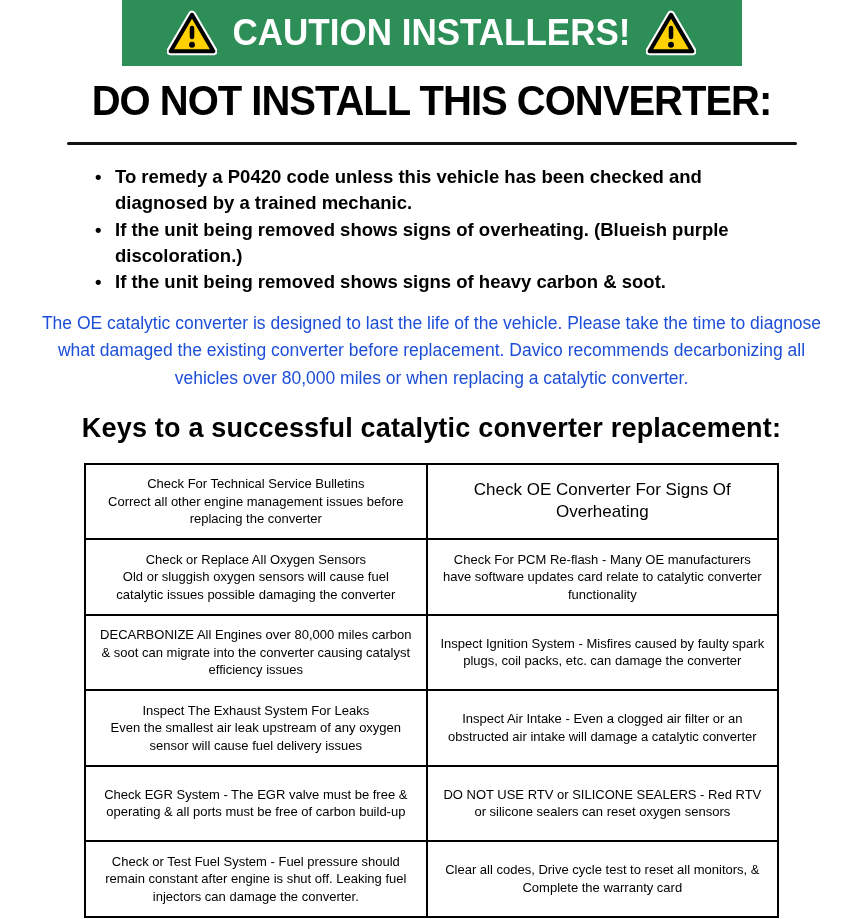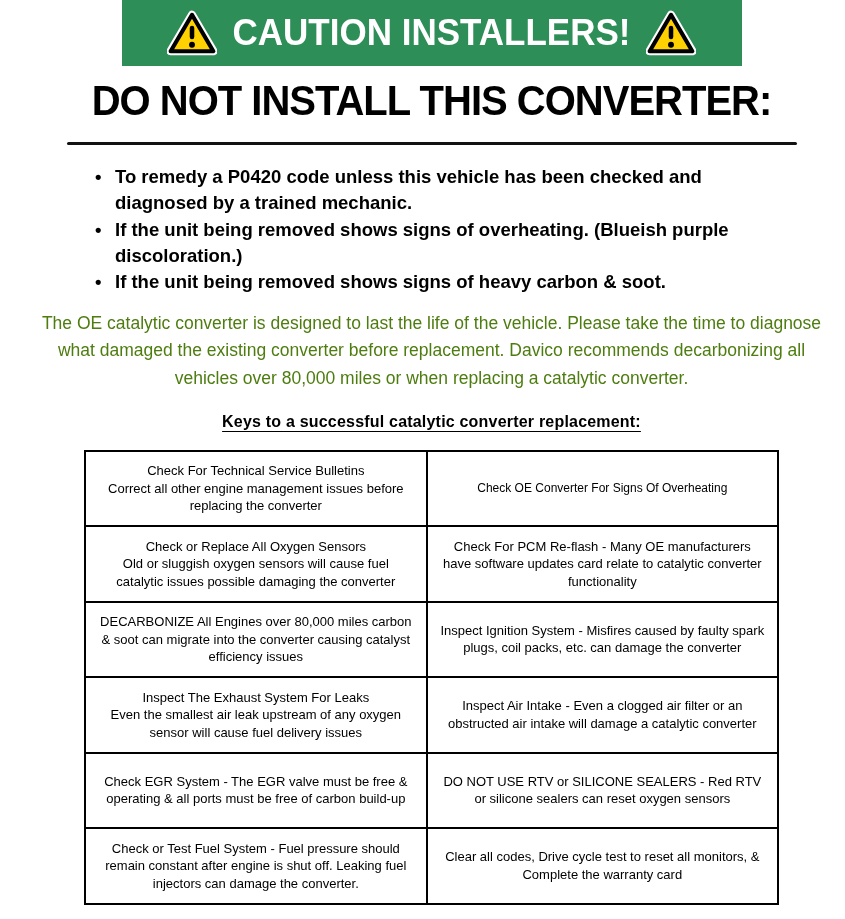--- a/index.html
+++ b/index.html
@@ -32,39 +32,39 @@
   }
   .bullets li {
     font-weight: bold; font-size: 18.5px; line-height: 1.42; position: relative; padding-left: 0;
   }
   .bullets li::before {
     content: "\2022"; position: absolute; left: -20px; top: 0; font-size: 18.5px;
   }
   
   .paragraph {
     margin: 15px 8px 0 8px; text-align: center; font-size: 17.5px; line-height: 1.55;
-    color: #4d7c0f; font-weight: normal;
+    color: #1d4ed8; font-weight: normal;
   }
   
   .keys-heading {
-    margin-top: 21px; text-align: center; font-size: 16px; font-weight: bold;
-    text-decoration: underline; text-underline-offset: 4px; letter-spacing: 0.2px;
+    margin-top: 21px; text-align: center; font-size: 27px; font-weight: bold;
+    text-underline-offset: 4px; letter-spacing: 0.2px;
   }
   
   table.tips {
     width: 695px; margin: 19px auto 0 auto; border-collapse: collapse; table-layout: fixed;
   }
   table.tips td {
     border: 2px solid #000; height: 75.5px; text-align: center; vertical-align: middle;
     font-weight: normal; font-size: 13px; line-height: 1.35; padding: 6px 12px;
     white-space: pre-line;
   }
   table.tips td.col-left  { width: 49.3%; }
   table.tips td.col-right { width: 50.7%; }
-  table.tips tr:first-child td.col-right { font-size: 12px; }
+  table.tips tr:first-child td.col-right { font-size: 17px; }
 </style>
 </head>
 <body>
 
 <div class="page">
 
   <div class="banner">
     <svg class="warn-icon" viewBox="0 0 110 100" aria-hidden="true">
       <polygon points="55,10 102,90 8,90" fill="none" stroke="#ffffff" stroke-width="18" stroke-linejoin="round"></polygon>
       <polygon points="55,10 102,90 8,90" fill="#ffd100" stroke="#000000" stroke-width="9" stroke-linejoin="round"></polygon>

